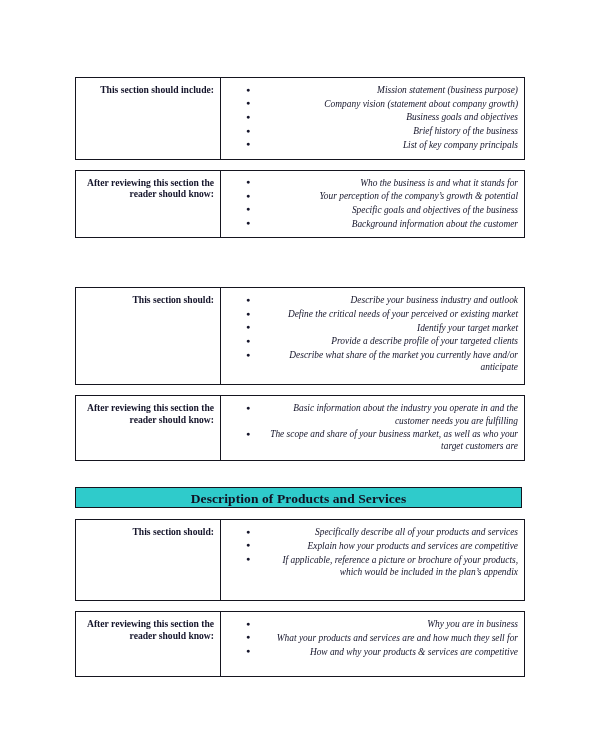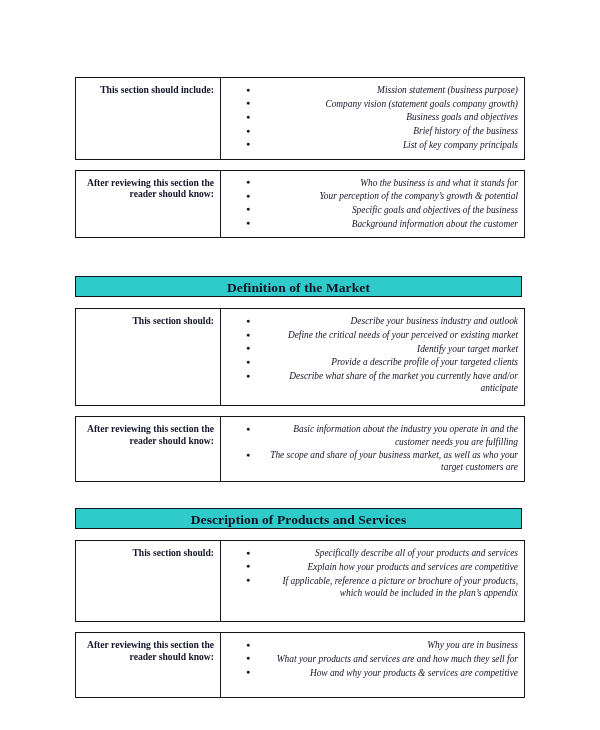--- a/index.html
+++ b/index.html
@@ -124,21 +124,21 @@
         <tbody>
             <tr>
           <td class="col-label">
             <div class="r1a">
               <span class="label-text">This section should include:</span>
             </div>
           </td>
           <td class="col-items">
             <ul class="items">
               <li>Mission statement (business purpose)</li>
-              <li>Company vision (statement goals company growth)</li>
+              <li>Company vision (statement about company growth)</li>
               <li>Business goals and objectives</li>
               <li>Brief history of the business</li>
               <li>List of key company principals</li>
             </ul>
           </td>
         </tr>
       </tbody>
         </table>
 
       <div class="gap-rows"></div>
@@ -160,23 +160,20 @@
             </ul>
           </td>
         </tr>
       </tbody>
         </table>
     </div>
 
     <div class="gap-sect-1"></div>
 
     <div class="section">
-      <div class="band">
-        <span class="band-title">Definition of the Market</span>
-      </div>
       <div class="gap-band"></div>
 
       <table class="tbl">
         <tbody>
             <tr>
           <td class="col-label">
             <div class="r2a">
               <span class="label-text">This section should:</span>
             </div>
           </td>

